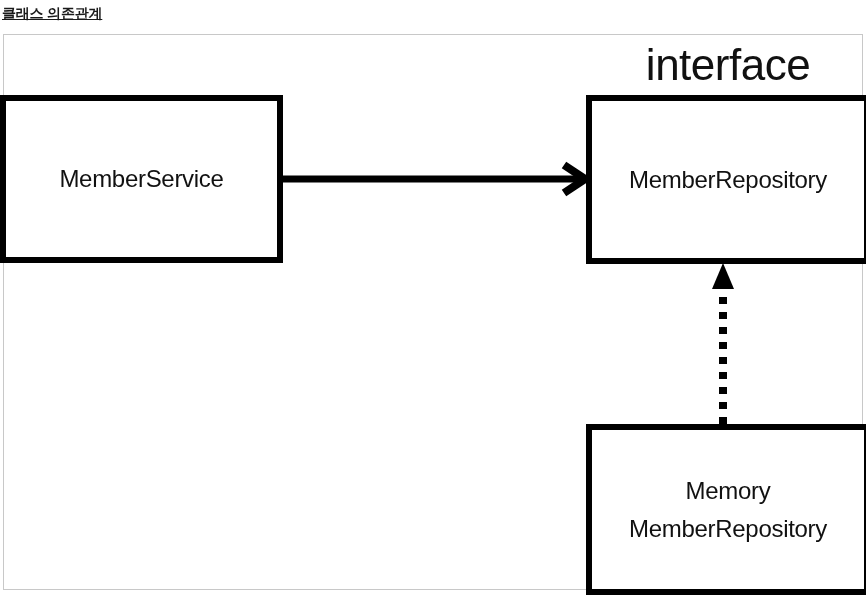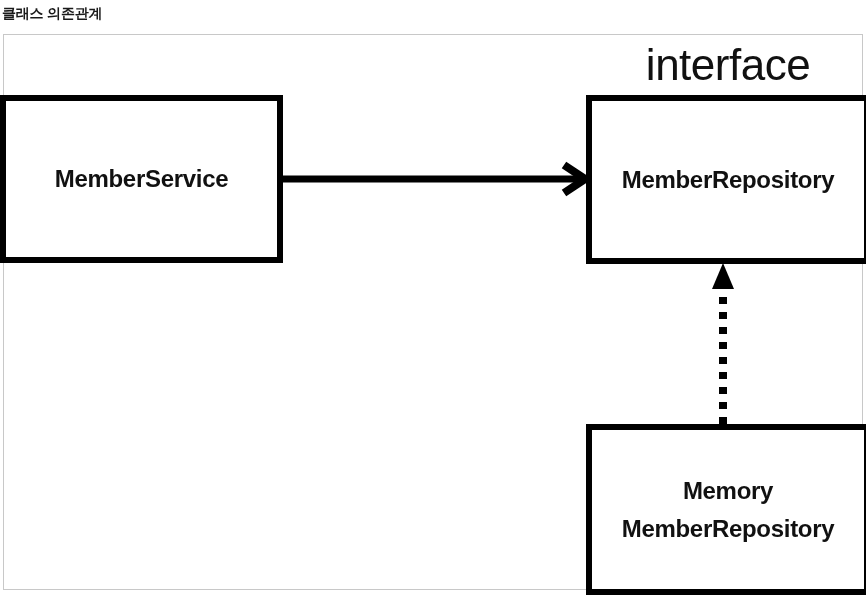--- a/index.html
+++ b/index.html
@@ -19,20 +19,21 @@
   #diagram-title {
     position: absolute;
     left: 2px;
     top: 3px;
     font-size: 14px;
     font-weight: bold;
     color: #1a1a1a;
     letter-spacing: -0.2px;
     line-height: 20px;
     white-space: nowrap;
+    text-decoration: underline;
   }
 
   
   #diagram-canvas {
     position: absolute;
     left: 3px;
     top: 34px;
     width: 860px;
     height: 556px;
     border: 1px solid #c8c8c8;
@@ -46,21 +47,21 @@
     background: #ffffff;
     border: 6px solid #000000;
     box-sizing: border-box;
     display: flex;
     align-items: center;
     justify-content: center;
     text-align: center;
   }
   .class-box .class-label {
     font-size: 24px;
-    font-weight: bold;
+    font-weight: normal;
     color: #111111;
     line-height: 38px;
     letter-spacing: -0.3px;
     white-space: pre-line;
   }
 
   #box-member-service {
     left: 0px;
     top: 95px;
     width: 283px;

